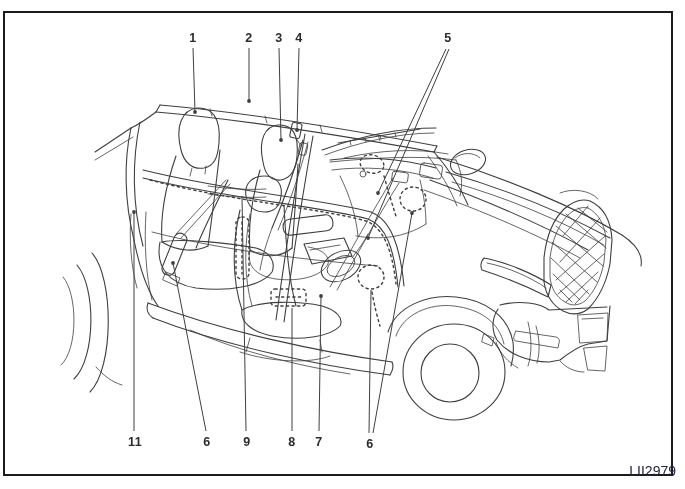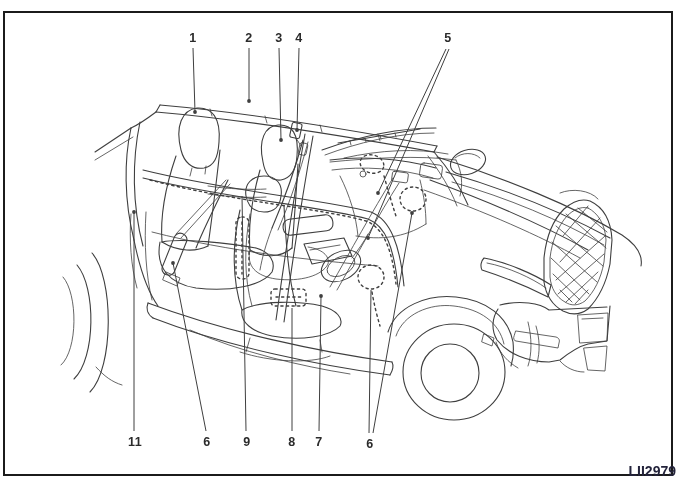--- a/index.html
+++ b/index.html
@@ -4,21 +4,21 @@
 <style>
   html,body{margin:0;padding:0;background:#ffffff;}
   #stage{position:relative;width:685px;height:489px;background:#ffffff;overflow:hidden;
          font-family:"Liberation Sans",sans-serif;}
   #frame{position:absolute;left:3px;top:11px;width:670px;height:465px;
          border:2.5px solid #1b1b1b;box-sizing:border-box;background:#ffffff;}
   svg{position:absolute;left:0;top:0;}
   .callout{position:absolute;transform:translateX(-50%);font-size:12.5px;line-height:1;
            font-weight:700;color:#2b2b2b;letter-spacing:0.3px;white-space:nowrap;}
   #figure-code{position:absolute;right:9px;bottom:10px;font-size:14px;color:#23233b;
-               font-weight:700;margin-top:24px;}
+               font-weight:400;margin-top:24px;}
   .ln{stroke:#3f3f3f;fill:none;stroke-width:1.1;stroke-linecap:round;stroke-linejoin:round;}
   .thin{stroke-width:0.8;}
   .dash{stroke:#3f3f3f;fill:none;stroke-width:1.4;stroke-dasharray:2.2 3.4;stroke-linecap:round;}
   .leader{stroke:#3f3f3f;fill:none;stroke-width:1;}
   .dot{fill:#3f3f3f;stroke:none;}
 </style>
 </head>
 <body>
 
 <div id="stage">

